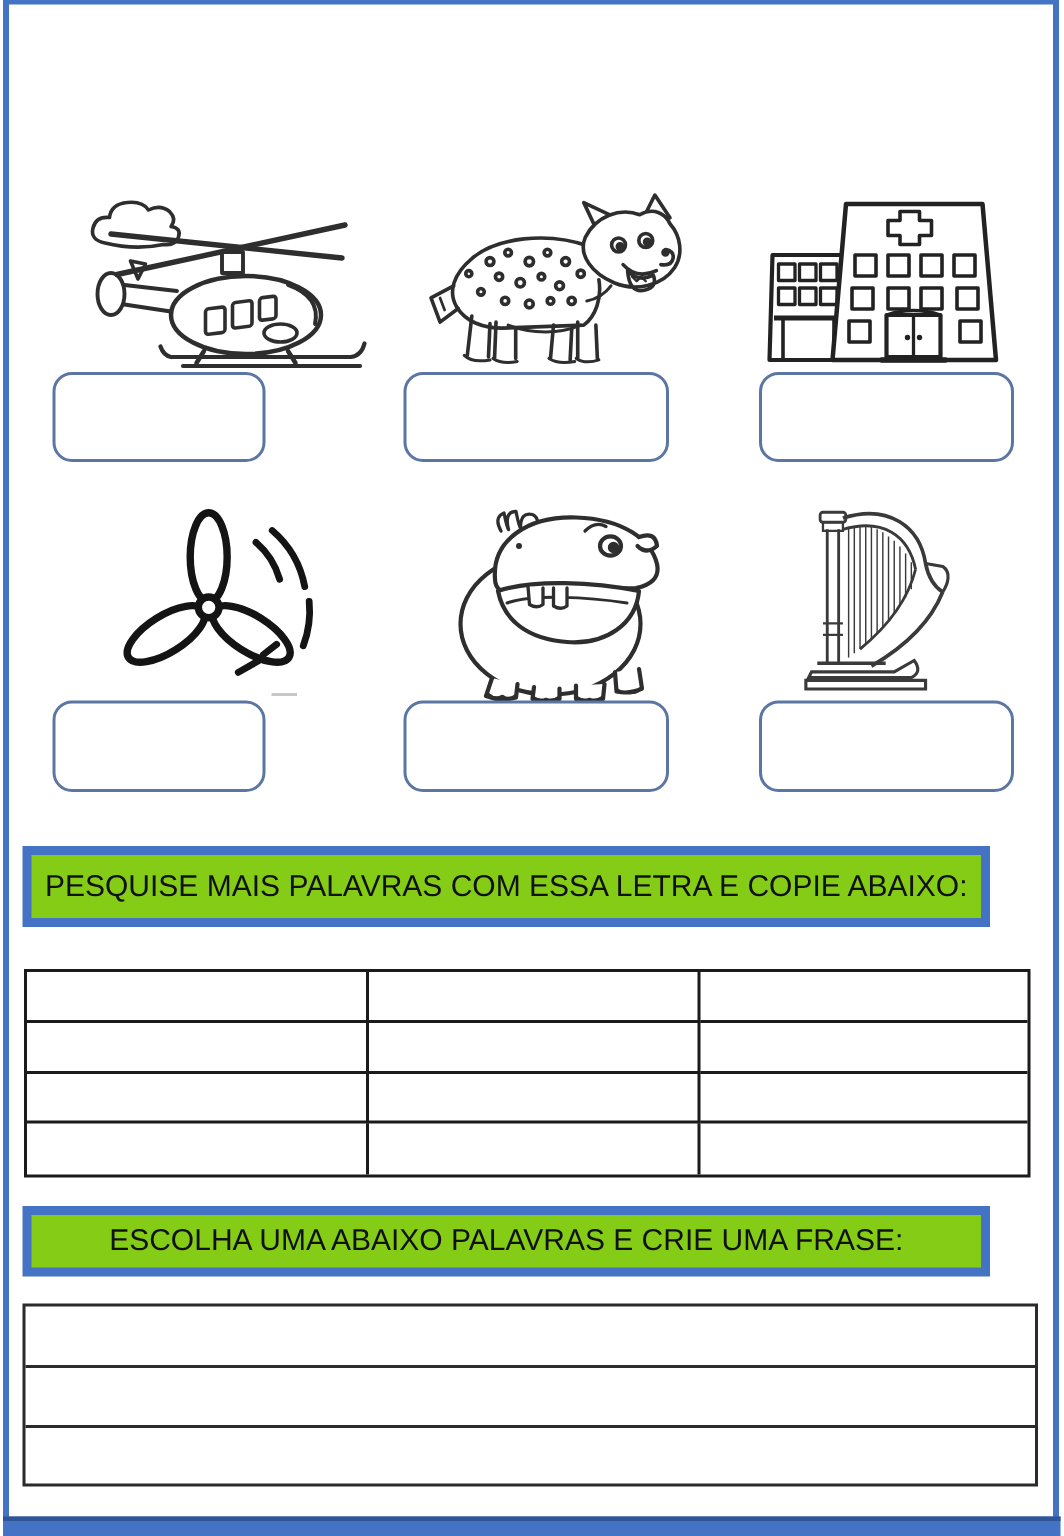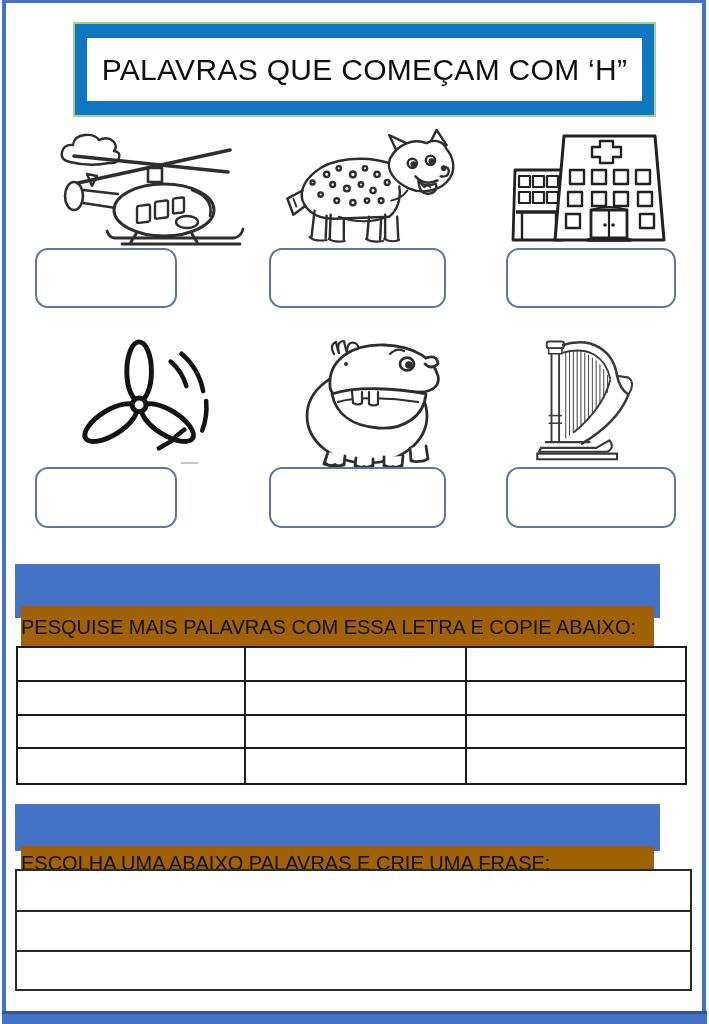--- a/index.html
+++ b/index.html
@@ -28,22 +28,22 @@
   .smudge{position:absolute;left:181px;top:462px;width:17px;height:2px;background:#c7c7c7;}
   
   .abox{position:absolute;height:60px;background:#fff;border:2px solid #5b76a3;border-radius:13px;
         box-sizing:border-box;}
   .r1{top:248px;} .r2{top:467px;height:61px;}
   .c1{left:35px;width:142px;} .c2{left:269px;width:177px;} .c3{left:506px;width:170px;}
   
   .banner{position:absolute;left:15px;width:645px;background:#4472c4;box-sizing:border-box;padding:6px;}
   .banner1{top:564px;height:54px;}
   .banner2{top:804px;height:47px;}
-  .banner-inner{width:100%;height:100%;background:#a16207;display:flex;align-items:center;
-        justify-content:flex-start;box-sizing:border-box;margin-top:36px;}
+  .banner-inner{width:100%;height:100%;background:#84cc16;display:flex;align-items:center;
+        justify-content:center;box-sizing:border-box;}
   .banner-text{font-size:20px;color:#111;white-space:nowrap;}
   
   .word-table{position:absolute;left:16px;top:646px;width:671px;height:139px;box-sizing:border-box;
         border:2.5px solid #1b1b1b;display:grid;grid-template-columns:34.2% 33.1% 32.7%;
         grid-template-rows:repeat(4,1fr);background:#fff;}
   .word-table .cell{border-right:2px solid #1b1b1b;border-bottom:2px solid #1b1b1b;}
   .word-table .cell:nth-child(3n){border-right:none;}
   .word-table .cell:nth-child(n+10){border-bottom:none;}
   
   .sentence-box{position:absolute;left:15px;top:869px;width:677px;height:122px;box-sizing:border-box;
@@ -54,25 +54,20 @@
 </head>
 <body>
 
 <div class="page">
 
   <div class="frame-left"></div>
   <div class="frame-right"></div>
   <div class="frame-top"></div>
   <div class="frame-bottom"></div>
 
-  <div class="title-box">
-    <div class="title-inner">
-      <span class="title-text">PALAVRAS QUE COMEÇAM COM ‘H”</span>
-    </div>
-  </div>
 
   <svg class="img img-heli" viewBox="0 0 215 120">
     <g fill="none" stroke="#2e2e2e" stroke-width="3" stroke-linecap="round" stroke-linejoin="round">
       <path d="M30,36 q-10,-2 -8,-10 q2,-8 11,-7 q1,-9 12,-10 q10,-1 14,5 q8,-4 14,1 q5,5 1,10 q7,1 5,7 q-2,6 -10,5 q-19,4 -39,-1 z" stroke-width="2.4"></path>
       <path d="M34,30 L188,46" stroke-width="3.6"></path>
       <path d="M190,24 L38,57" stroke-width="3.6"></path>
       <path d="M108,42 h14 v14 h-14 z" fill="#fff" stroke-width="2.6"></path>
       <path d="M112,56 l5,6" stroke-width="2.6"></path>
       <ellipse cx="34" cy="70" rx="9" ry="14" stroke-width="2.6"></ellipse>
       <path d="M43,64 L78,68" stroke-width="2.6"></path>

